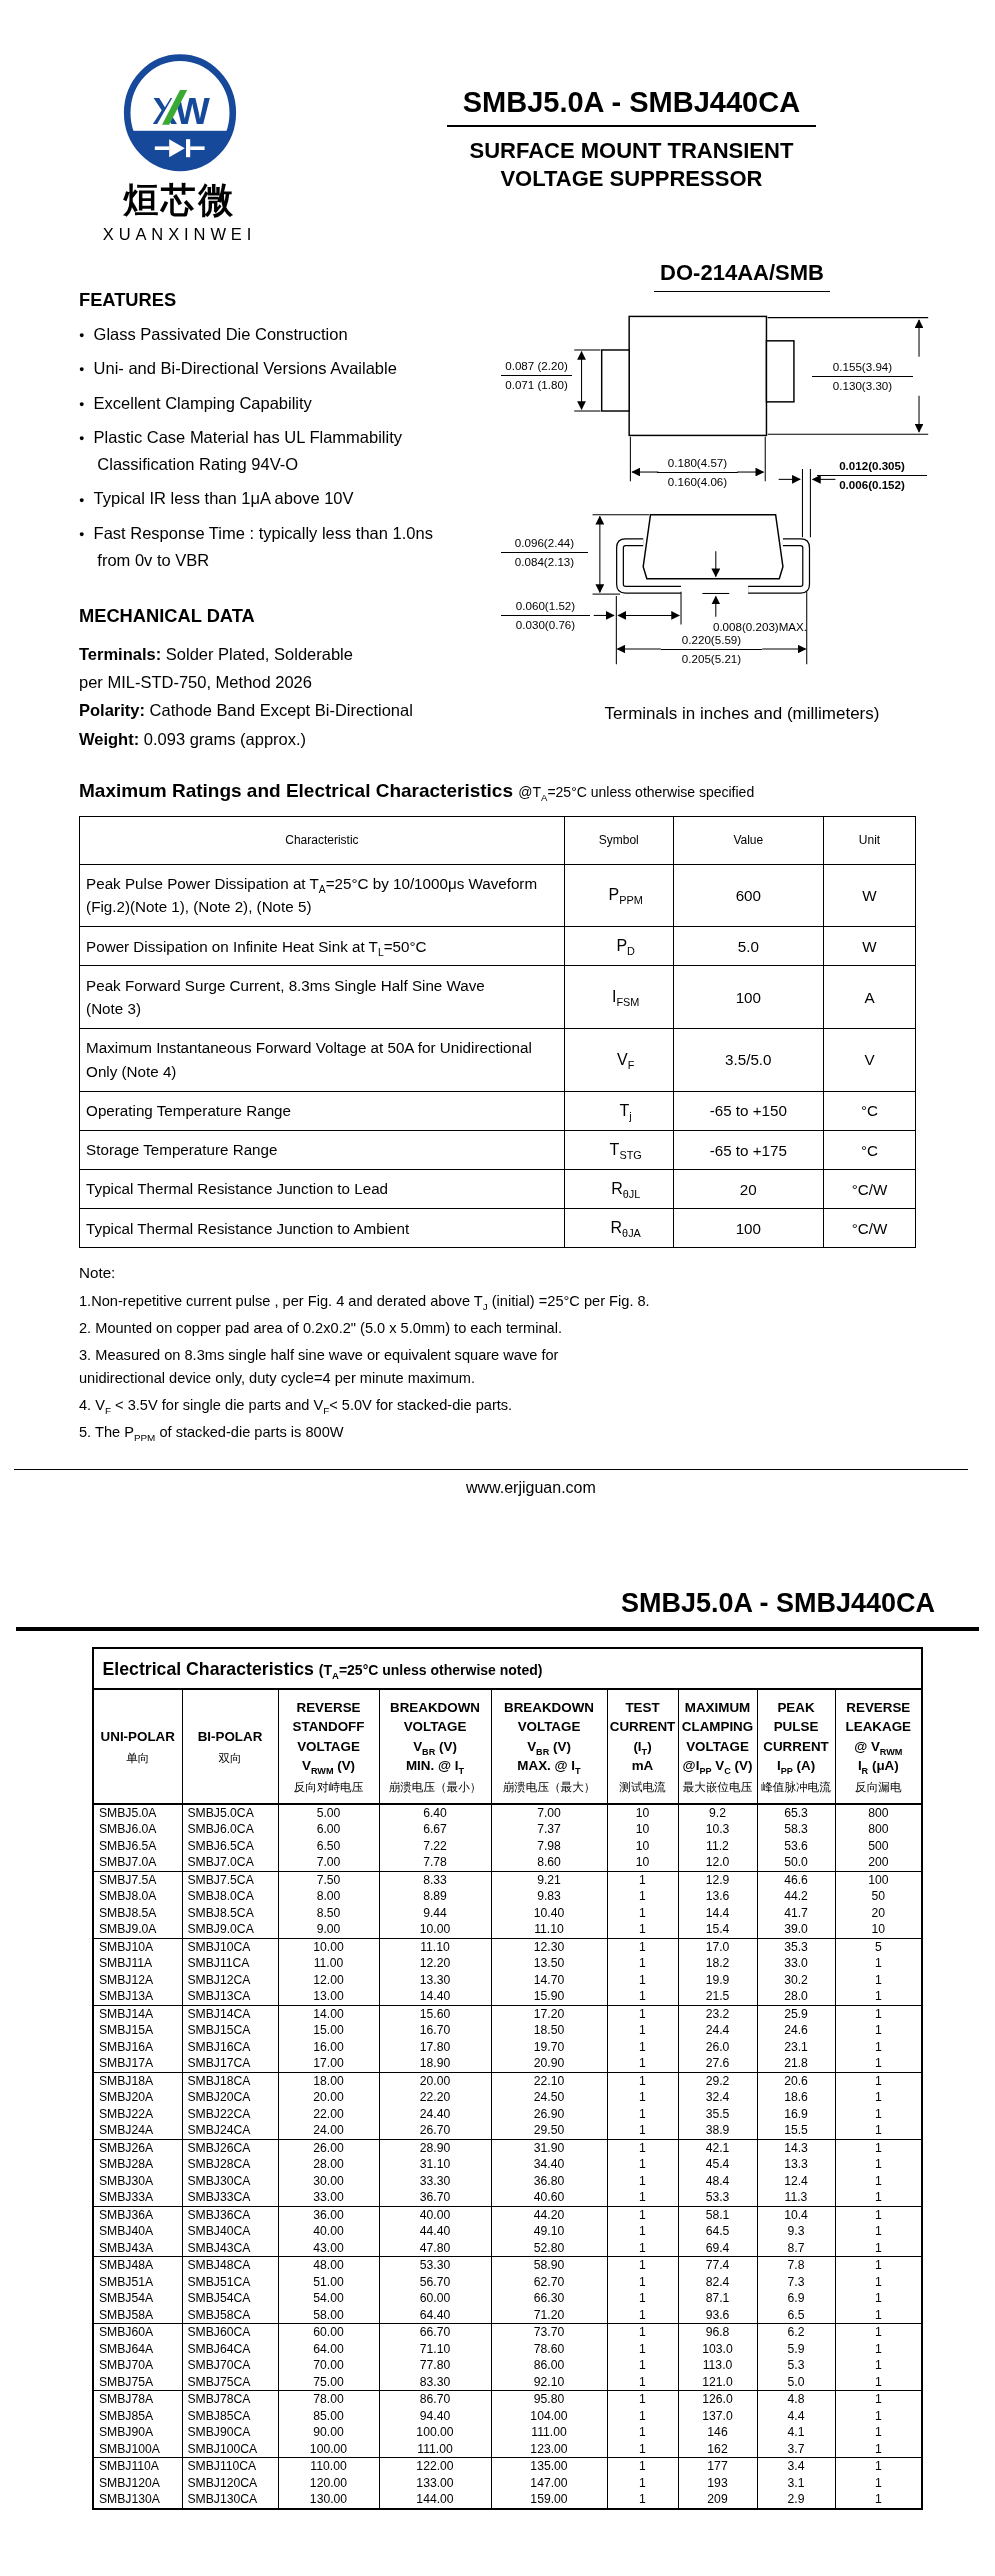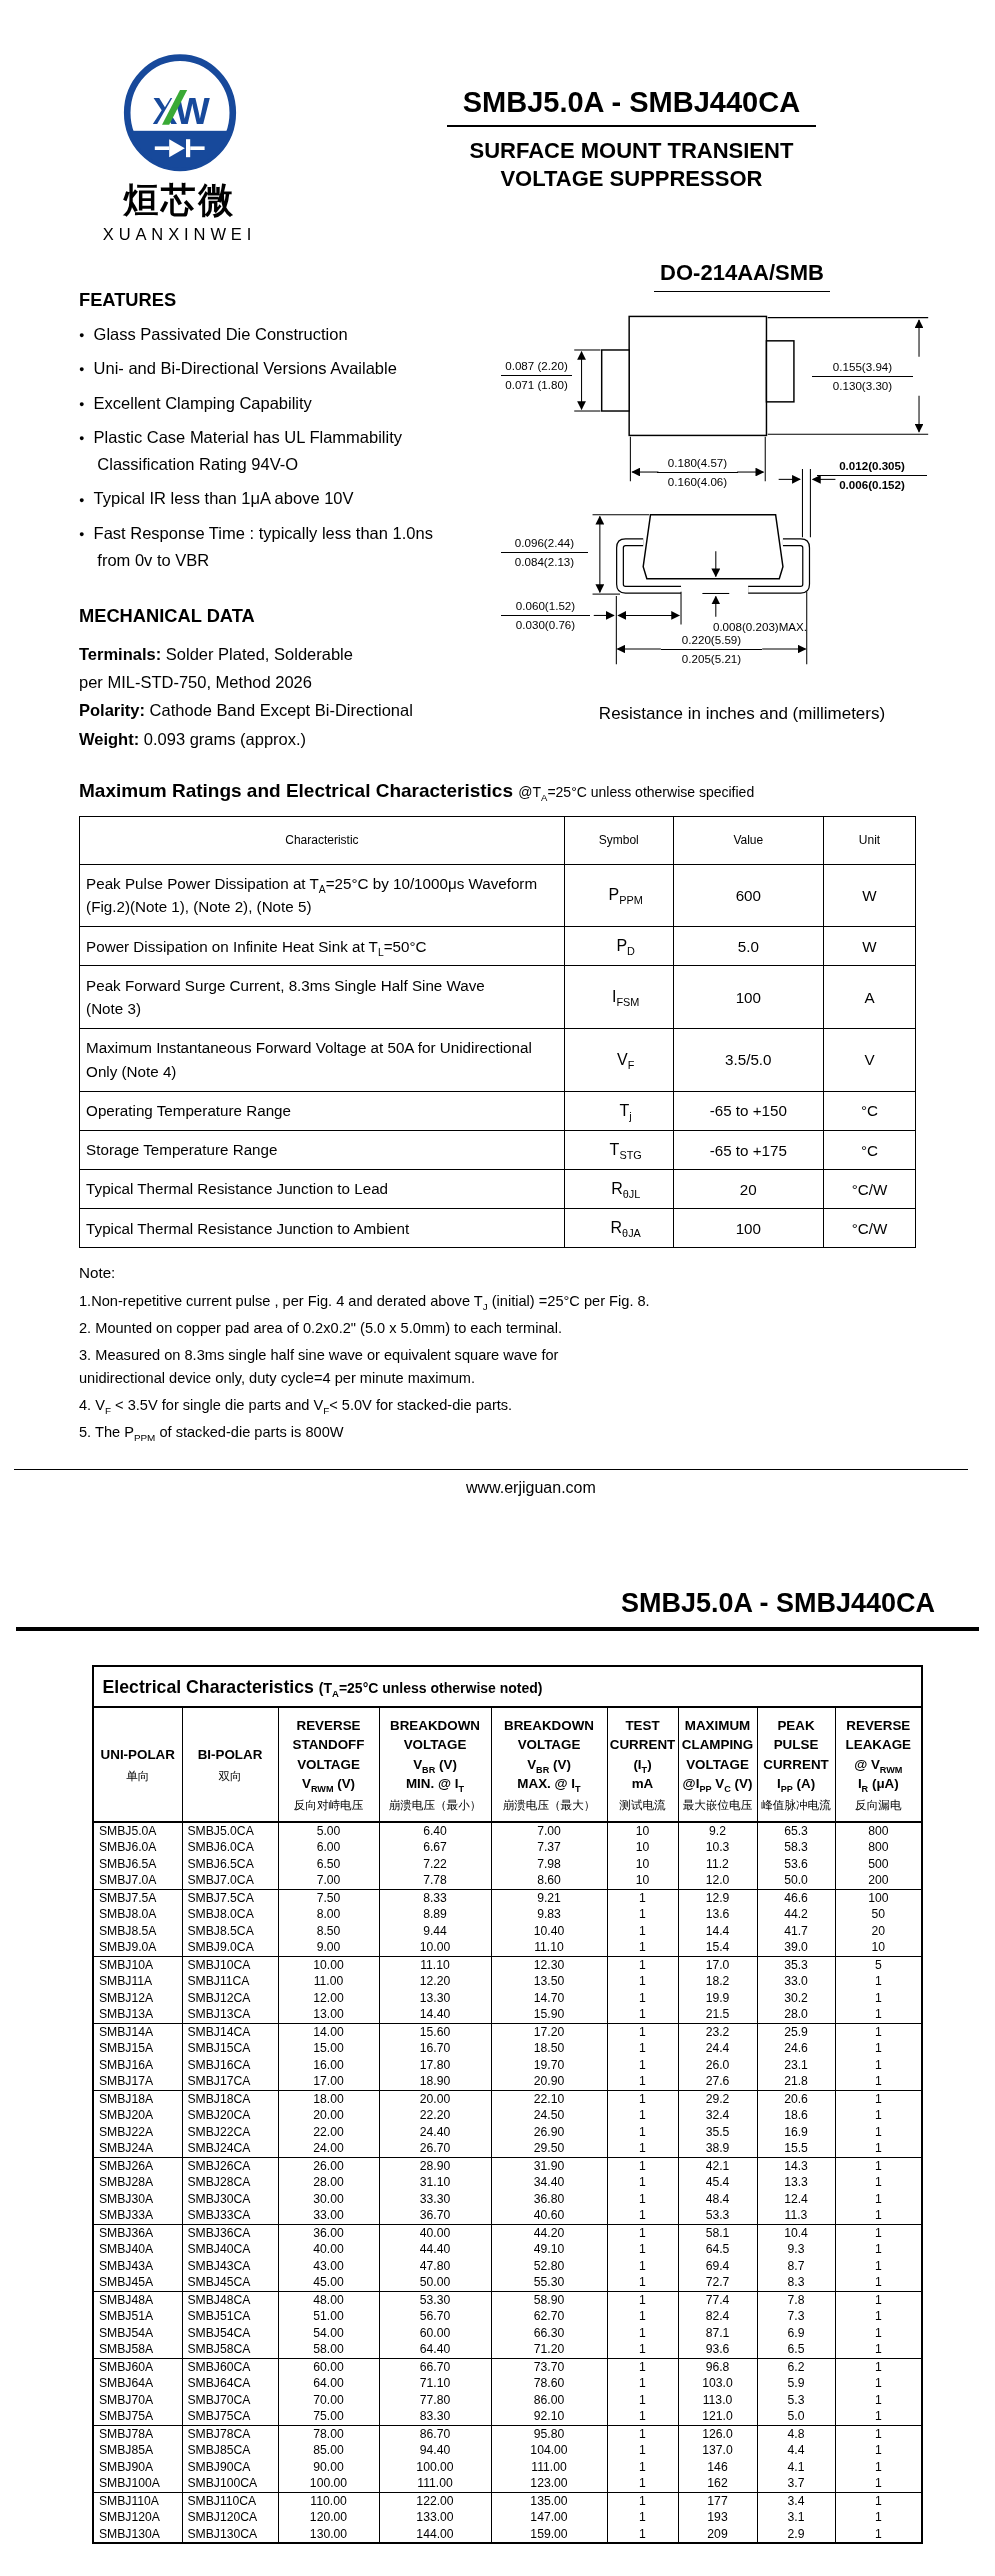--- a/index.html
+++ b/index.html
@@ -50,21 +50,21 @@
   .note-head{font-size:15.2px;margin-top:16px;}
   .notes{margin-top:8.5px;}
   .note-item{font-size:14.6px;line-height:1.6;margin-bottom:3.7px;}
   
   .divider{border-top:1.8px solid #000;margin:24.4px 14.6px 0 -65px;}
   .footer-url{text-align:center;font-size:16px;margin-top:8.5px;}
   
   .page2{padding:0 16px;}
   .p2-title{font-size:27px;font-weight:bold;text-align:right;padding-right:44px;margin-top:91px;}
   .bar{border-top:4.3px solid #000;margin-top:8.5px;}
-  table.elec{border-collapse:collapse;table-layout:fixed;width:829px;margin:34px 0 0 76px;border:2.4px solid #000;padding-left:47px;}
+  table.elec{border-collapse:collapse;table-layout:fixed;width:829px;margin:16px 0 0 76px;border:2.4px solid #000;padding-left:47px;}
   table.elec th,table.elec td{border-left:1.2px solid #000;border-right:1.2px solid #000;}
   table.elec tr.title-row th{text-align:left;padding:9.8px 0 8.5px 8.5px;border-bottom:2.4px solid #000;font-size:17.7px;font-weight:bold;}
   table.elec tr.title-row .suffix{font-size:14px;}
   table.elec tr.col-head th{padding:7.3px 1.2px;vertical-align:middle;border-bottom:2.4px solid #000;}
   table.elec .en{font-size:13.4px;font-weight:bold;line-height:1.45;}
   table.elec .cn{font-size:11.6px;font-weight:normal;margin-top:4.9px;}
   table.elec td{font-size:12.2px;height:16.5px;padding:0;text-align:center;line-height:16.5px;}
   table.elec td:nth-child(1),table.elec td:nth-child(2){text-align:left;padding-left:4.9px;}
   table.elec tr.group-start td{border-top:1.8px solid #000;}
 </style>
@@ -230,21 +230,21 @@
         <div class="dim" style="left:0;top:300px;width:89px;">
           <span class="top">0.060(1.52)</span>
           <span class="bot">0.030(0.76)</span>
         </div>
         <div class="dim-single" style="left:186px;top:322px;width:146px;text-align:center;">0.008(0.203)MAX.</div>
         <div class="dim" style="left:160px;top:334px;width:101px;">
           <span class="top">0.220(5.59)</span>
           <span class="bot">0.205(5.21)</span>
         </div>
       </div>
-      <div class="pkg-caption">Resistance in inches and (millimeters)</div>
+      <div class="pkg-caption">Terminals in inches and (millimeters)</div>
     </div>
   </div>
 
   <div class="ratings-head">
     <span>Maximum Ratings and Electrical Characteristics</span>
     <span class="suffix"><span>@T</span><sub>A</sub><span>=25°C unless otherwise specified</span></span>
   </div>
   <table class="ratings">
     <colgroup>
         <col style="width:58%">
@@ -677,31 +677,20 @@
           <td>SMBJ43A</td>
           <td>SMBJ43CA</td>
           <td>43.00</td>
           <td>47.80</td>
           <td>52.80</td>
           <td>1</td>
           <td>69.4</td>
           <td>8.7</td>
           <td>1</td>
         </tr>
-        <tr>
-          <td>SMBJ45A</td>
-          <td>SMBJ45CA</td>
-          <td>45.00</td>
-          <td>50.00</td>
-          <td>55.30</td>
-          <td>1</td>
-          <td>72.7</td>
-          <td>8.3</td>
-          <td>1</td>
-        </tr>
         <tr class="group-start">
           <td>SMBJ48A</td>
           <td>SMBJ48CA</td>
           <td>48.00</td>
           <td>53.30</td>
           <td>58.90</td>
           <td>1</td>
           <td>77.4</td>
           <td>7.8</td>
           <td>1</td>

